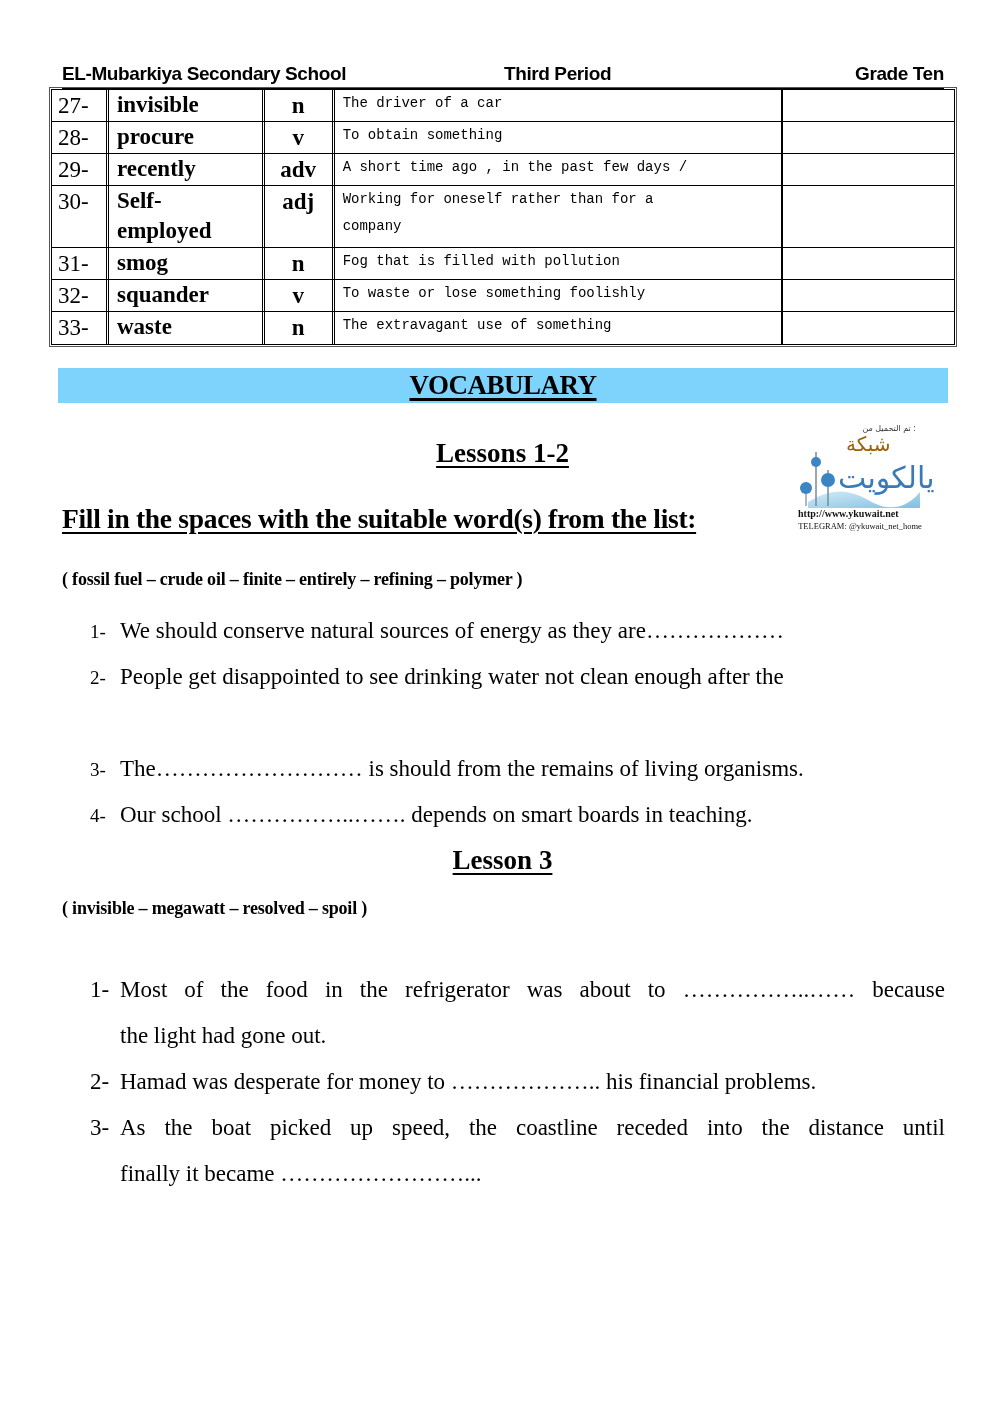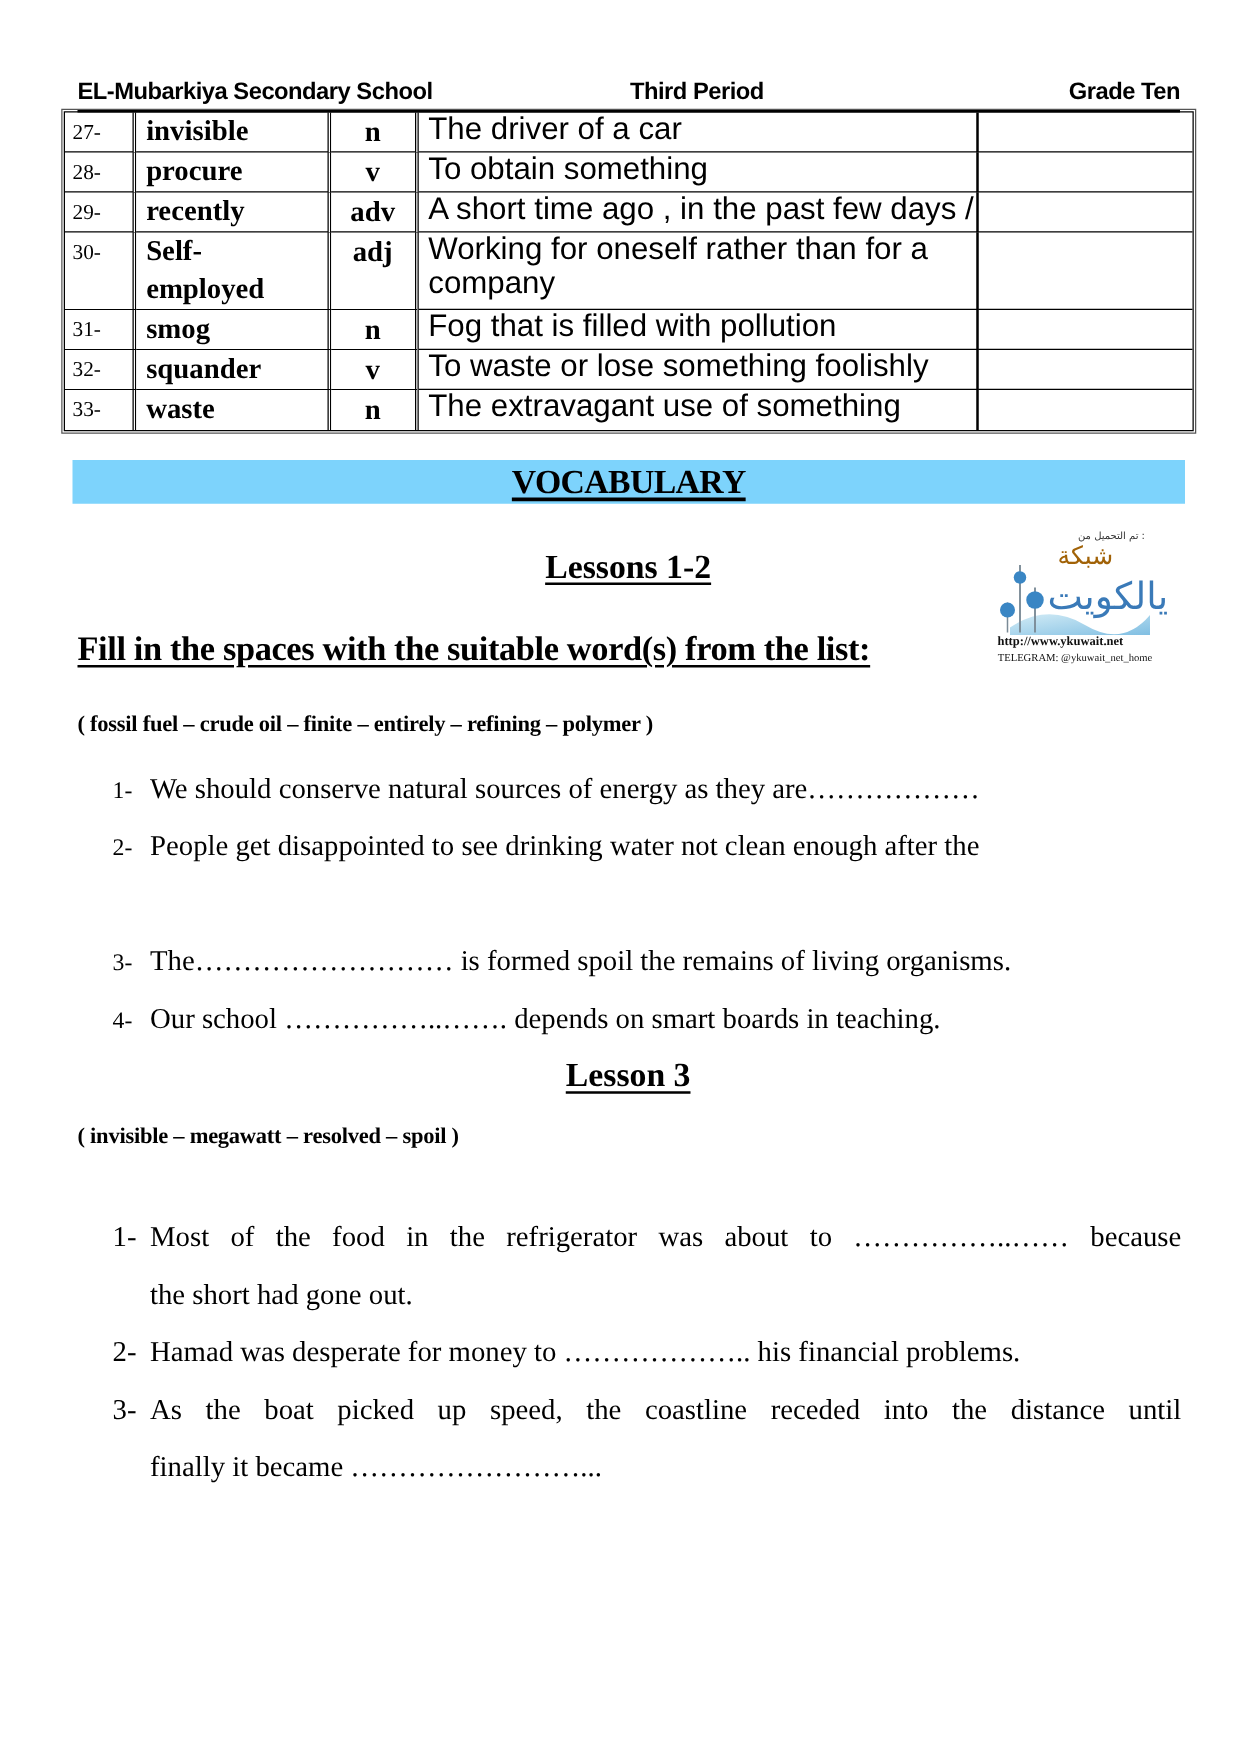--- a/index.html
+++ b/index.html
@@ -23,24 +23,24 @@
     border-collapse: separate; border-spacing: 0;
     border: 1px solid #000; outline: 1px solid #555; outline-offset: 1px;
   }
   .vocab-table td {
     border-right: 1px solid #000; border-bottom: 1px solid #000;
     vertical-align: top; padding: 0 0 0 6px; box-sizing: border-box;
     box-shadow: inset 2px 0 0 #fff;
   }
   .vocab-table tr:last-child td { border-bottom: none; }
   .vocab-table td:last-child { border-right: none; }
-  .c-num { width: 57px; font-family: "Liberation Serif", serif; font-size: 17px; border-right: 3px double #000 !important; }
+  .c-num { width: 57px; font-family: "Liberation Serif", serif; font-size: 23px; border-right: 3px double #000 !important; }
   .c-word { width: 156px; font-family: "Liberation Serif", serif; font-weight: bold; font-size: 23px; border-right: 3px double #000 !important; padding-left: 8px !important; line-height: 30px; }
   .c-pos { width: 70px; font-family: "Liberation Serif", serif; font-weight: bold; font-size: 23px; text-align: center; padding-left: 0 !important; border-right: 3px double #000 !important; }
-  .c-def { width: 449px; font-family: Liberation Sans, sans-serif; font-size: 25px; line-height: 27px; padding-left: 8px !important; border-right: 2px solid #000 !important; }
+  .c-def { width: 449px; font-family: Liberation Mono, monospace; font-size: 14px; line-height: 27px; padding-left: 8px !important; border-right: 2px solid #000 !important; }
   .c-blank { width: 172px; }
   .vocab-table tr { height: 31.5px; }
   .vocab-table tr.tall { height: 62px; }
   .c-num, .c-pos { line-height: 31px; }
 
   
   .vocab-banner {
     position: absolute; left: 58px; top: 368px; width: 890px; height: 35px;
     background: #7dd3fc; text-align: center;
   }
@@ -205,35 +205,35 @@
 <div class="instruction">Fill in the spaces with the suitable word(s) from the list:</div>
 <div class="word-list" style="top:569px;">( fossil fuel – crude oil – finite – entirely – refining – polymer )</div>
 
 <div class="q q-num-small" style="top:608px;">
   <span class="num">1-</span><span class="text">We should conserve natural sources of energy as they are………………</span>
 </div>
 <div class="q q-num-small" style="top:654px;">
   <span class="num">2-</span><span class="text">People get disappointed to see drinking water not clean enough after the</span>
 </div>
 <div class="q q-num-small" style="top:746px;">
-  <span class="num">3-</span><span class="text">The……………………… is formed spoil the remains of living organisms.</span>
+  <span class="num">3-</span><span class="text">The……………………… is should from the remains of living organisms.</span>
 </div>
 <div class="q q-num-small" style="top:792px;">
   <span class="num">4-</span><span class="text">Our school ……………..……. depends on smart boards in teaching.</span>
 </div>
 
 <div class="lesson-title" style="top:845px;">Lesson 3</div>
 <div class="word-list" style="top:898px;">( invisible – megawatt – resolved – spoil )</div>
 
 <div class="q justify" style="top:967px;">
   <div class="line1">
     <span class="num" style="flex:0 0 30px;">1-</span>
     <span style="flex:1; text-align:justify; text-align-last:justify;">Most of the food in the refrigerator was about to ……………..…… because</span>
   </div>
-  <span class="cont">the short had gone out.</span>
+  <span class="cont">the light had gone out.</span>
 </div>
 <div class="q" style="top:1059px;">
   <span class="num">2-</span><span class="text">Hamad was desperate for money to ……………….. his financial problems.</span>
 </div>
 <div class="q justify" style="top:1105px;">
   <div class="line1">
     <span class="num" style="flex:0 0 30px;">3-</span>
     <span style="flex:1; text-align:justify; text-align-last:justify;">As the boat picked up speed, the coastline receded into the distance until</span>
   </div>
   <span class="cont">finally it became ……………………...</span>

